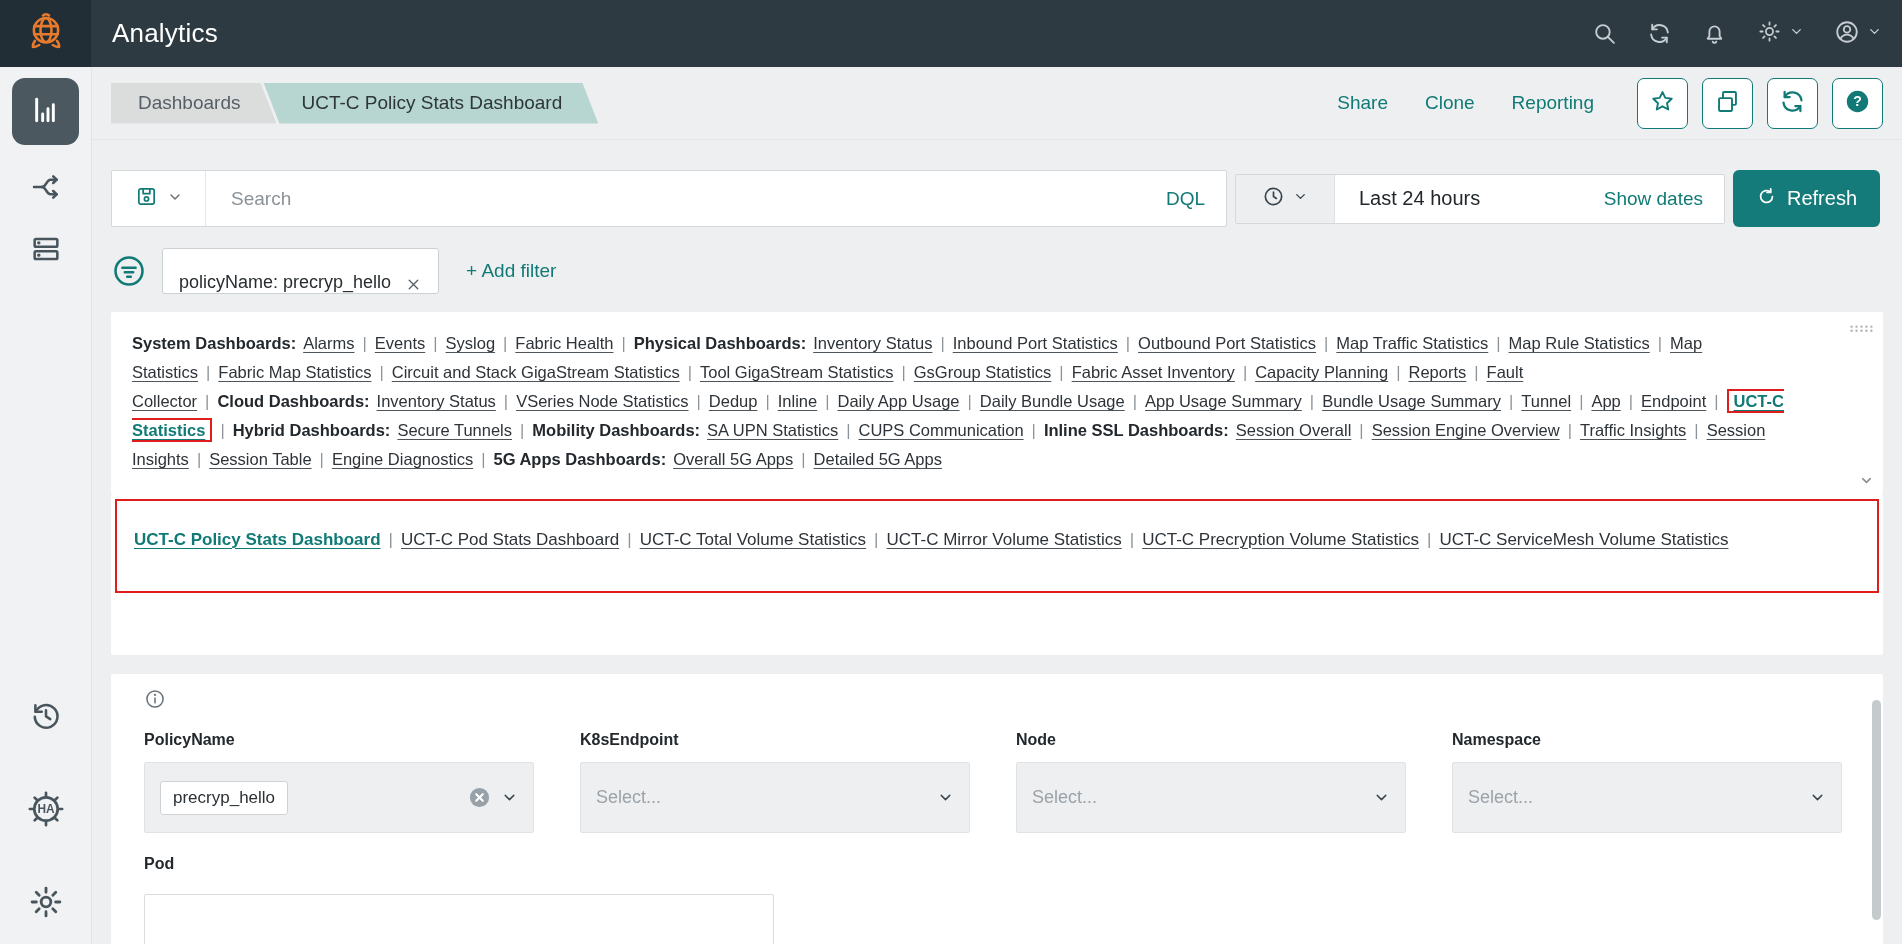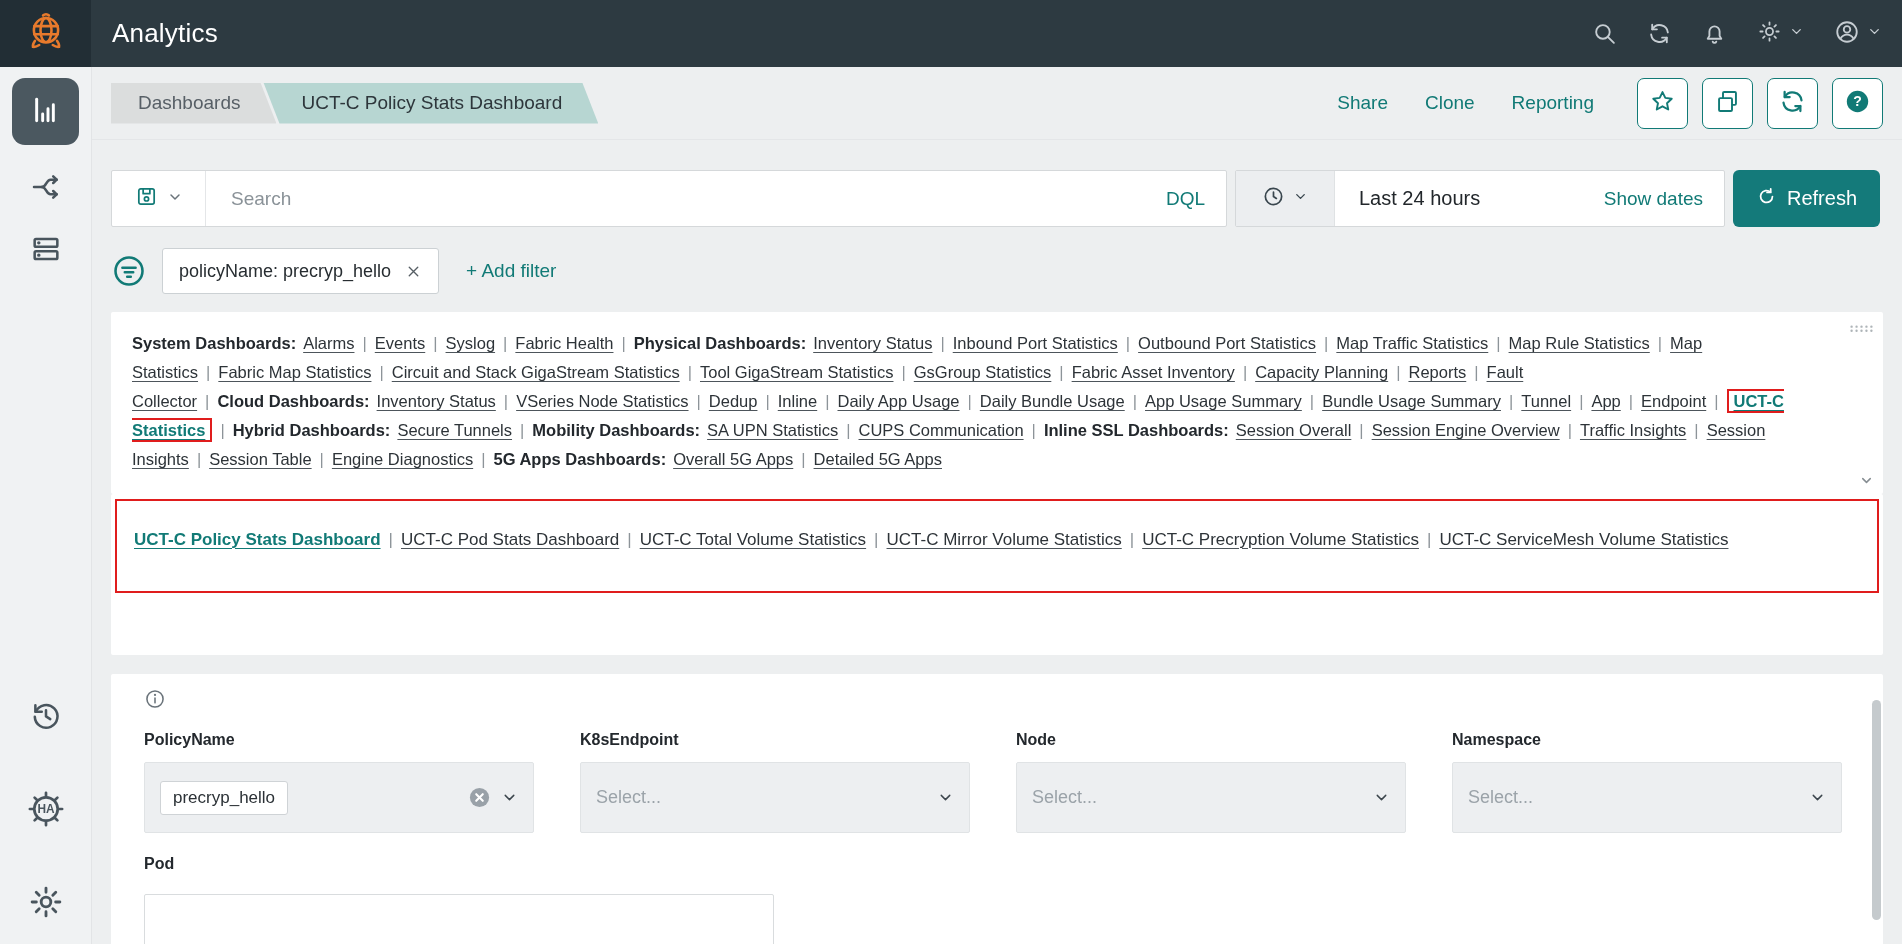--- a/index.html
+++ b/index.html
@@ -39,29 +39,29 @@
   .hbtns{display:flex;gap:14px;margin-left:6px}
   .hbtn{width:51px;height:51px;border:1px solid var(--teal);border-radius:7px;background:#fff;color:var(--teal);display:grid;place-items:center;cursor:pointer}
 
   .query-row{display:flex;align-items:center;padding:0 19px;margin-top:30px;gap:8px}
   .searchbar{width:1116px;height:57px;background:#fff;border:1px solid var(--border);border-radius:2px;display:flex;align-items:center}
   .save-seg{width:94px;align-self:stretch;display:flex;align-items:center;justify-content:center;gap:9px;border-right:1px solid #e4e6e8;color:var(--teal);cursor:pointer}
   .save-seg .caret{color:#6a737a}
   .search-input{flex:1;border:none;outline:none;font-size:19px;padding-left:25px;color:#2b3136;background:transparent}
   .search-input::placeholder{color:#8a9298}
   .dql{color:var(--teal);font-size:19px;padding-right:21px;cursor:pointer}
-  .timebar{width:490px;height:57px;background:#fff;border:1px solid var(--border);border-radius:2px;display:flex;align-items:center}
+  .timebar{width:490px;height:50px;background:#fff;border:1px solid var(--border);border-radius:2px;display:flex;align-items:center}
   .clock-seg{width:99px;align-self:stretch;background:#eceef0;border-right:1px solid #dfe2e4;display:flex;align-items:center;justify-content:center;gap:8px;color:#39464e;cursor:pointer}
   .range{font-size:20px;color:#22272b;padding-left:24px}
   .showdates{margin-left:auto;color:var(--teal);font-size:19px;padding-right:21px;text-decoration:none}
   .refresh-btn{width:147px;height:57px;background:#147a7a;color:#fff;border:none;border-radius:6px;font-size:20px;display:flex;align-items:center;justify-content:center;gap:10px;cursor:pointer}
 
   .filterbar{display:flex;align-items:center;padding:0 19px;margin-top:21px;height:46px}
   .filter-ic{color:var(--teal);display:grid;place-items:center}
-  .fpill{height:46px;display:flex;align-items:center;background:#fff;border:1px solid #ccd1d4;border-radius:3px;margin-left:15px;padding:0 16px;font-size:18px;color:#272d31}
+  .fpill{height:46px;display:flex;align-items:flex-end;background:#fff;border:1px solid #ccd1d4;border-radius:3px;margin-left:15px;padding:0 16px;font-size:18px;color:#272d31}
   .fpill .x{margin-left:14px;color:#565e64;display:grid;place-items:center;cursor:pointer}
   .addfilter{color:var(--teal);font-size:19px;margin-left:27px;text-decoration:none}
 
   .panel{margin:0 19px;background:#fff;border-radius:2px}
   .links-panel{margin-top:18px;position:relative;padding:17px 62px 20px 21px}
   .links{font-size:16.5px;line-height:29px;color:var(--ink)}
   .grp{font-weight:700;color:var(--ink-bold);margin-right:7px;white-space:nowrap}
   .pipe{color:#8d9499;margin:0 8px}
   .lnk{color:var(--ink);text-decoration:underline;text-underline-offset:3px;text-decoration-thickness:1px;text-decoration-color:#4d555b}
   .lnk.hl{color:var(--teal);font-weight:700;border:2px solid var(--red);padding:1px 5px;text-decoration-color:var(--teal)}

